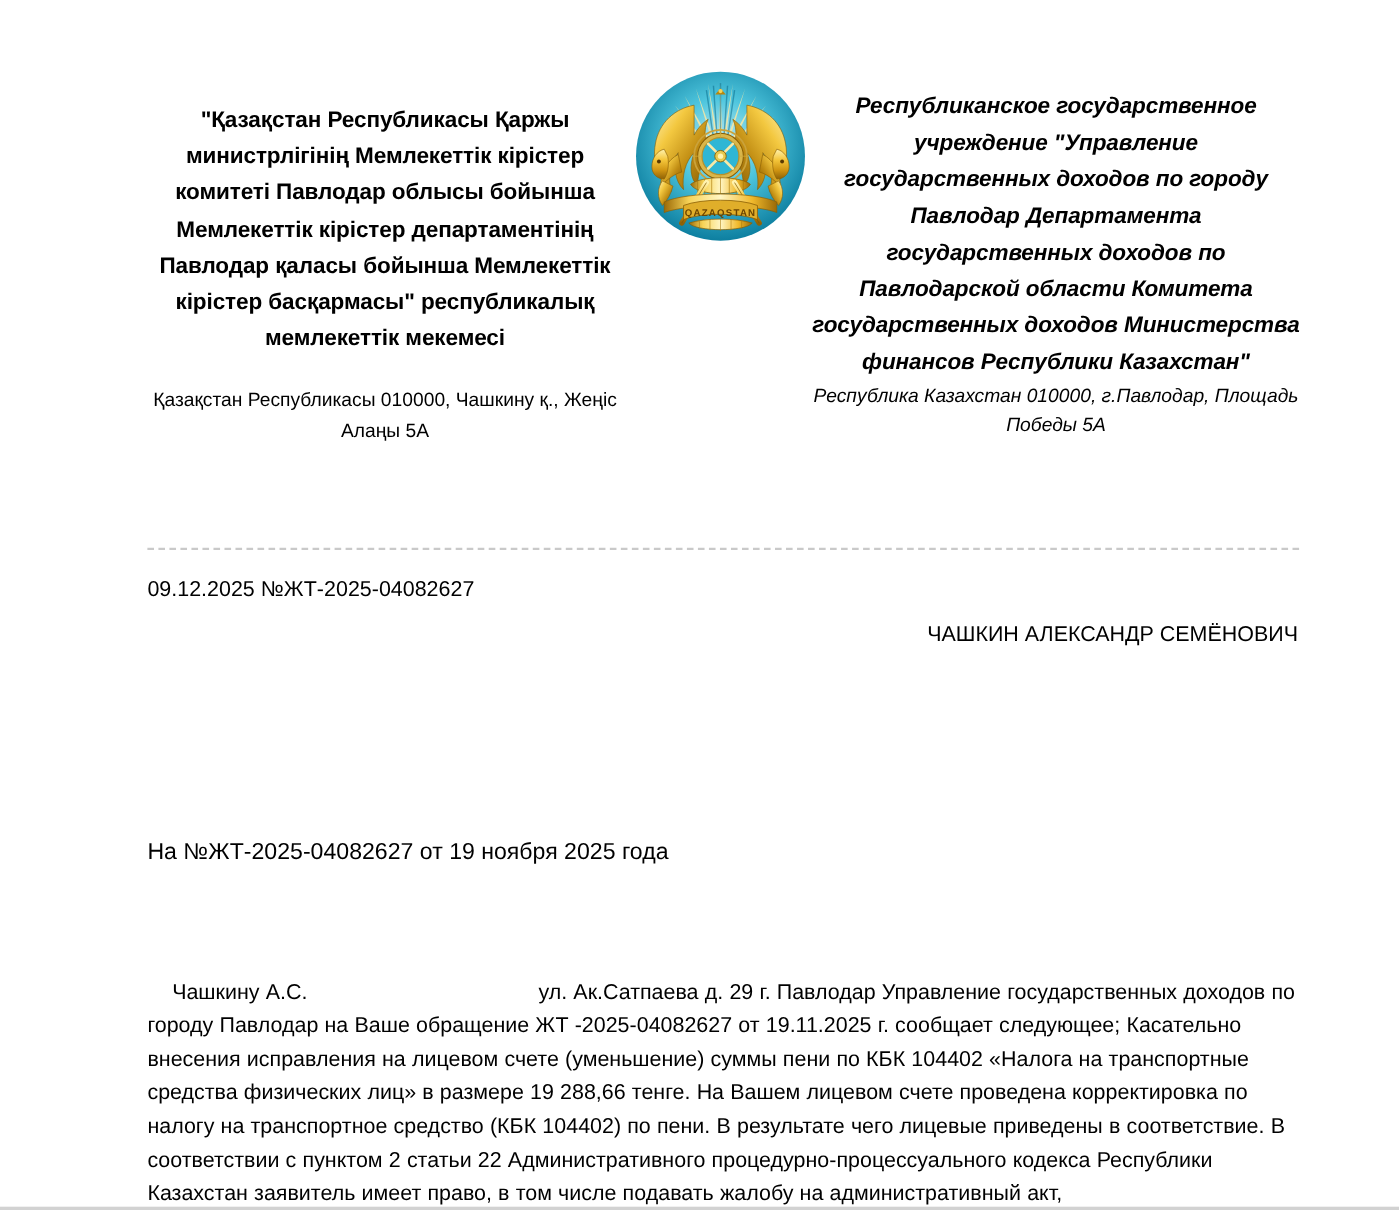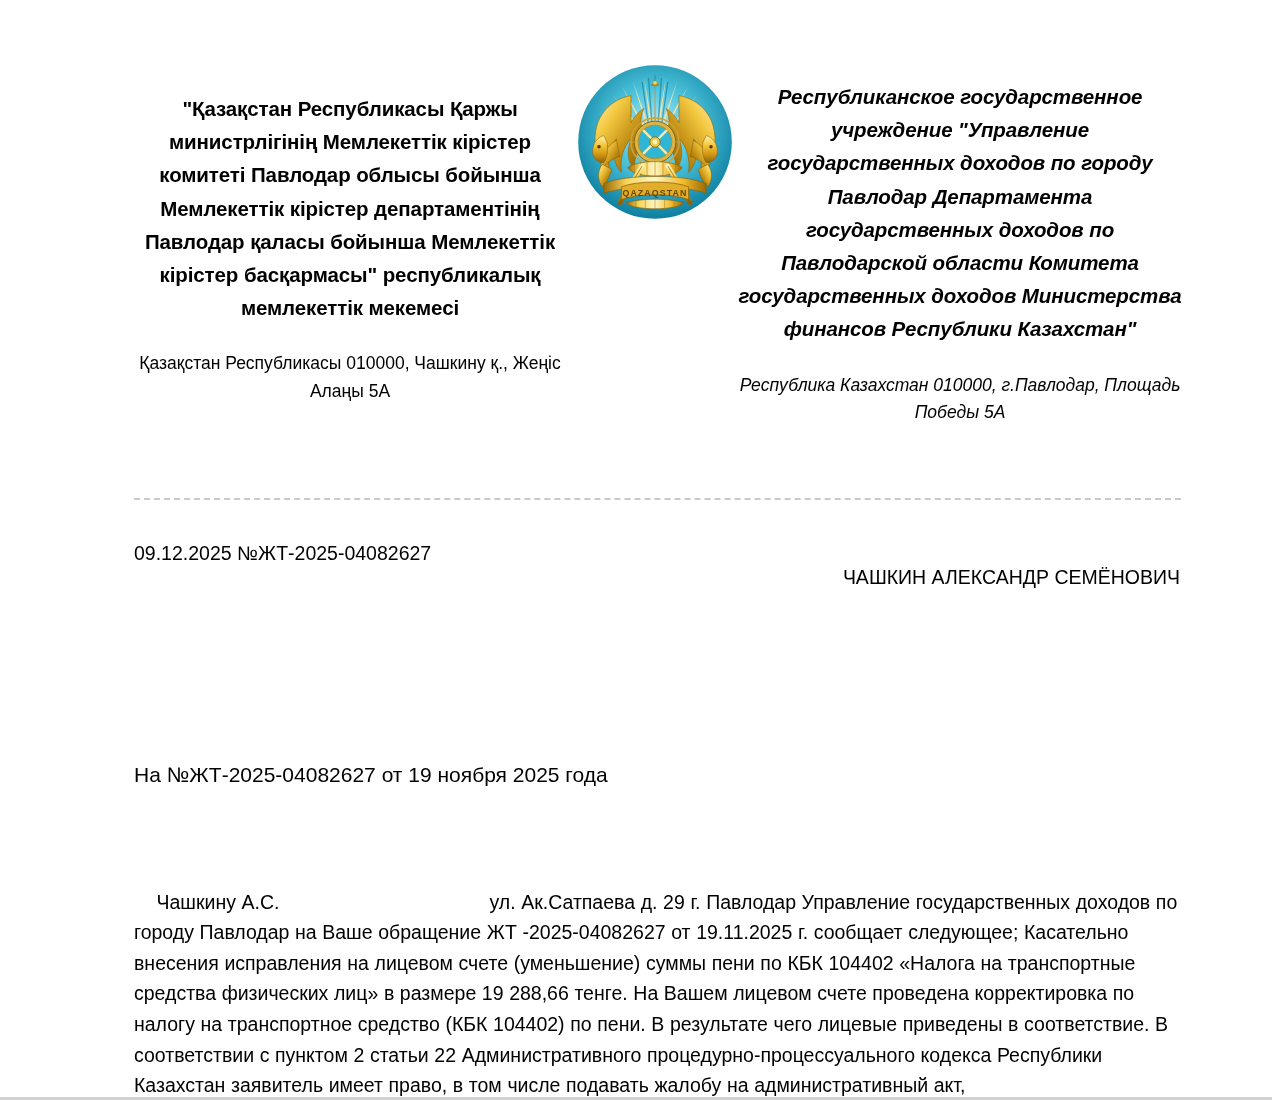--- a/index.html
+++ b/index.html
@@ -48,21 +48,21 @@
     letter-spacing: -0.1px;
     margin: 0;
   }
   .org-addr {
     font-size: 17.5px;
     font-weight: normal;
     line-height: 1.56;
     margin: 0;
   }
   .lh-col.left .org-addr  { margin-top: 26px; }
-  .lh-col.right .org-addr { margin-top: 26px; }
+  .lh-col.right .org-addr { }
 
   
   .emblem-wrap {
     width: 166px;
     flex: 0 0 166px;
     display: flex;
     justify-content: center;
     padding-top: 0px;
   }
   .emblem {
@@ -78,21 +78,21 @@
     top: 498px;
     width: 1047px;
     height: 0;
     border-top: 2px dashed #c9c9c9;
   }
 
   
   .doc-number {
     position: absolute;
     left: 134px;
-    top: 540px;
+    top: 523px;
     font-size: 19.5px;
     line-height: 1.4;
     white-space: nowrap;
   }
   .addressee {
     position: absolute;
     right: 92px;
     top: 564px;
     font-size: 19.5px;
     line-height: 1.4;

